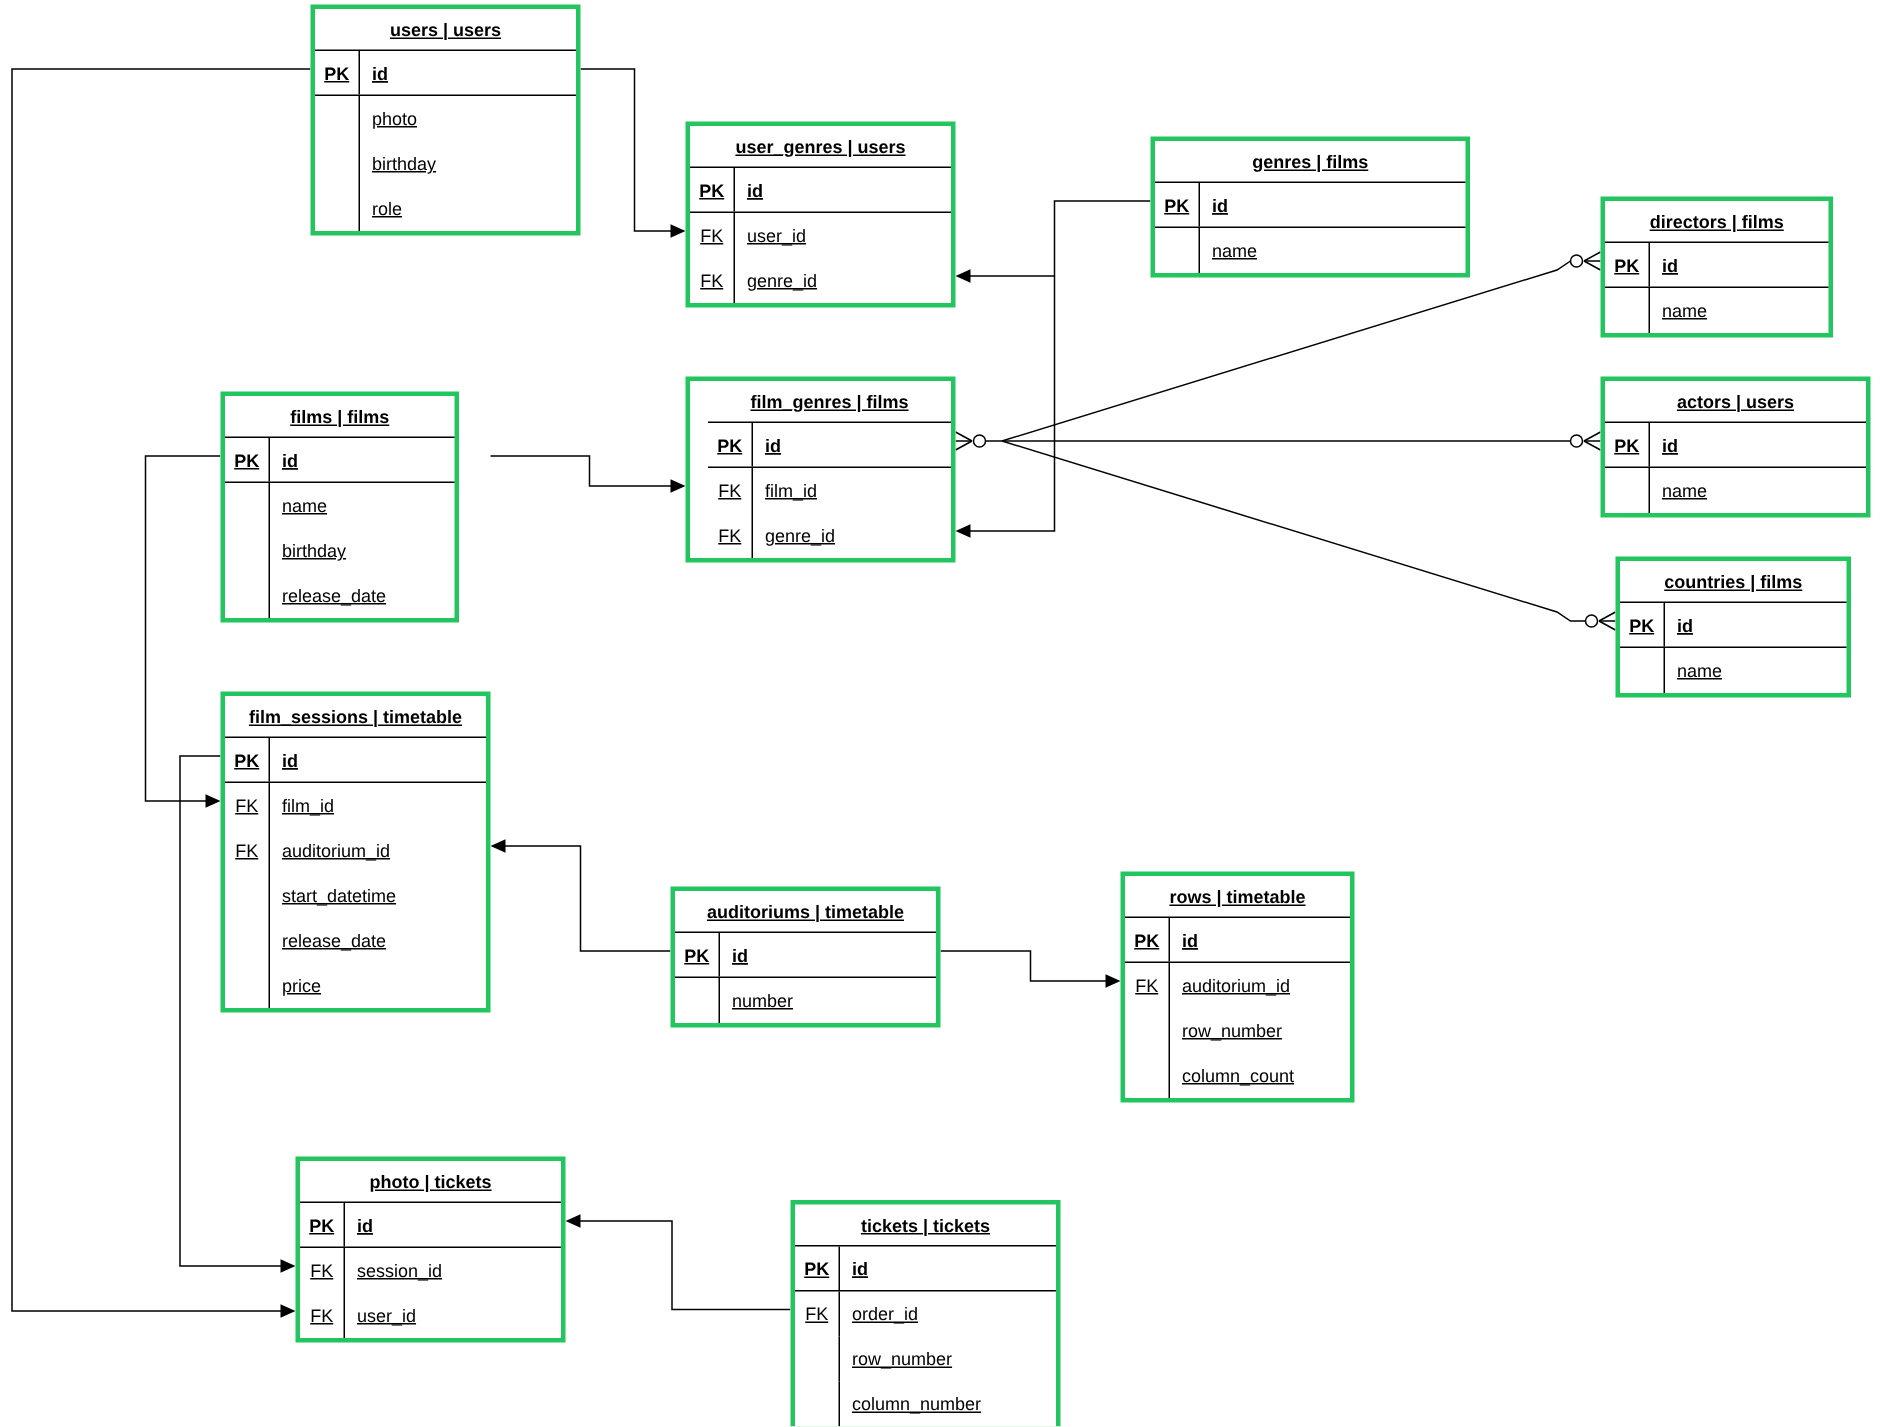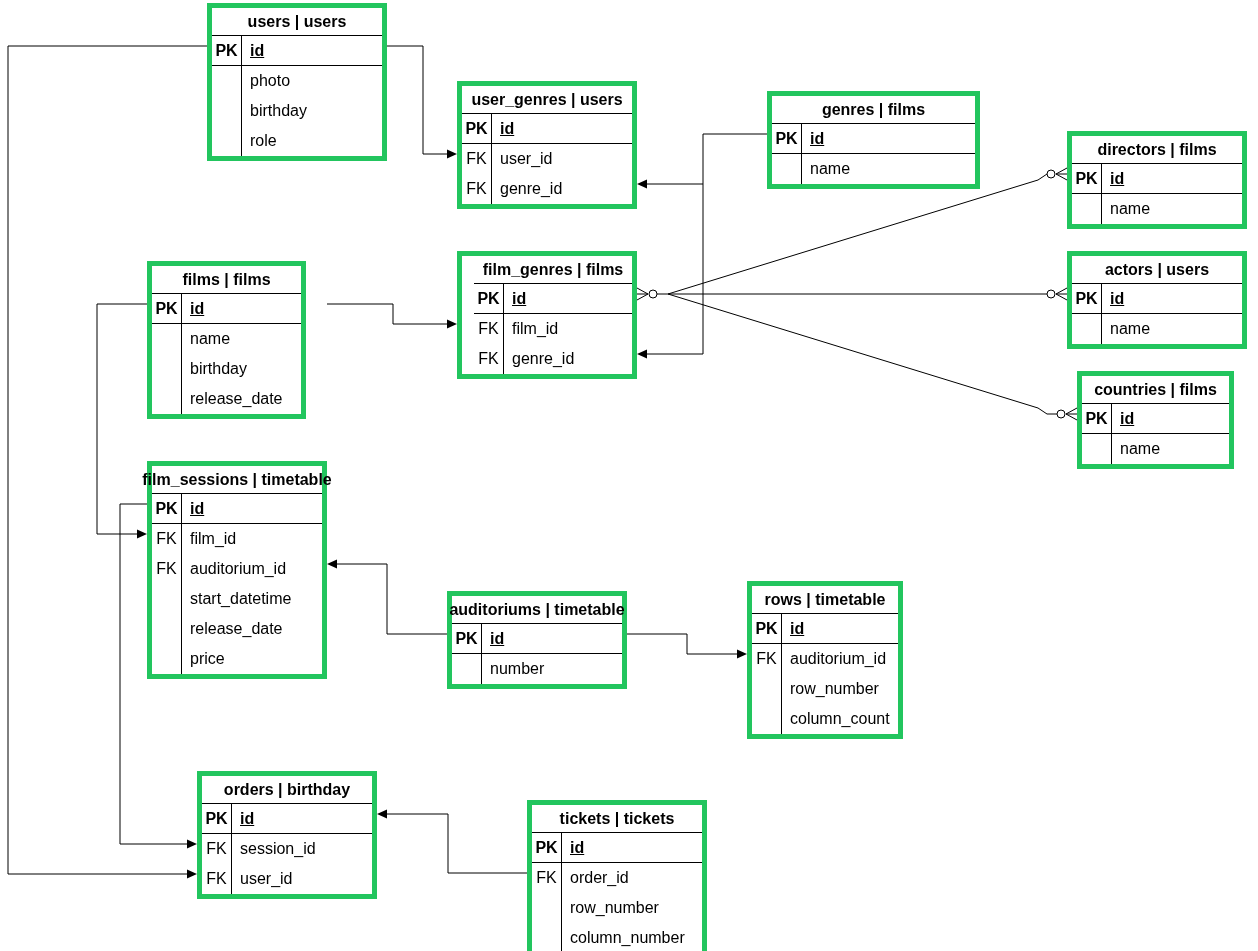--- a/index.html
+++ b/index.html
@@ -17,24 +17,25 @@
     overflow: hidden;
   }
   #wires {
     position: absolute;
     left: 0;
     top: 0;
   }
   .erd-table {
     position: absolute;
     background: #ffffff;
-    border: 5px solid #22c55e;
+    border: 3px solid #22c55e;
     box-sizing: border-box;
-    font-size: 16px;
+    font-size: 12px;
     line-height: 1;
+    text-decoration: underline;
   }
   .erd-table * { box-sizing: border-box; }
   .t-title {
     height: 28px;
     display: flex;
     align-items: center;
     justify-content: center;
     font-weight: bold;
     border-bottom: 1px solid #000000;
     white-space: pre;
@@ -180,21 +181,21 @@
         <div class="t-title">genres | films</div>
         <div class="t-row t-key">
           <div class="t-tag t-pk">PK</div>
           <div class="t-attr t-key-attr">id</div>
         </div>
         <div class="t-row">
           <div class="t-tag"></div>
           <div class="t-attr">name</div>
         </div>
       </div>
-      <div class="erd-table" style="left: 1067px; top: 131px; width: 180px;">
+      <div class="erd-table" style="left: 1067px; top: 131px; width: 155px;">
         <div class="t-title">directors | films</div>
         <div class="t-row t-key">
           <div class="t-tag t-pk">PK</div>
           <div class="t-attr t-key-attr">id</div>
         </div>
         <div class="t-row">
           <div class="t-tag"></div>
           <div class="t-attr">name</div>
         </div>
       </div>
@@ -305,21 +306,21 @@
         <div class="t-row">
           <div class="t-tag"></div>
           <div class="t-attr">row_number</div>
         </div>
         <div class="t-row">
           <div class="t-tag"></div>
           <div class="t-attr">column_count</div>
         </div>
       </div>
       <div class="erd-table" style="left: 197px; top: 771px; width: 180px;">
-        <div class="t-title">orders | birthday</div>
+        <div class="t-title">photo | tickets</div>
         <div class="t-row t-key">
           <div class="t-tag t-pk">PK</div>
           <div class="t-attr t-key-attr">id</div>
         </div>
         <div class="t-row">
           <div class="t-tag">FK</div>
           <div class="t-attr">session_id</div>
         </div>
         <div class="t-row">
           <div class="t-tag">FK</div>

